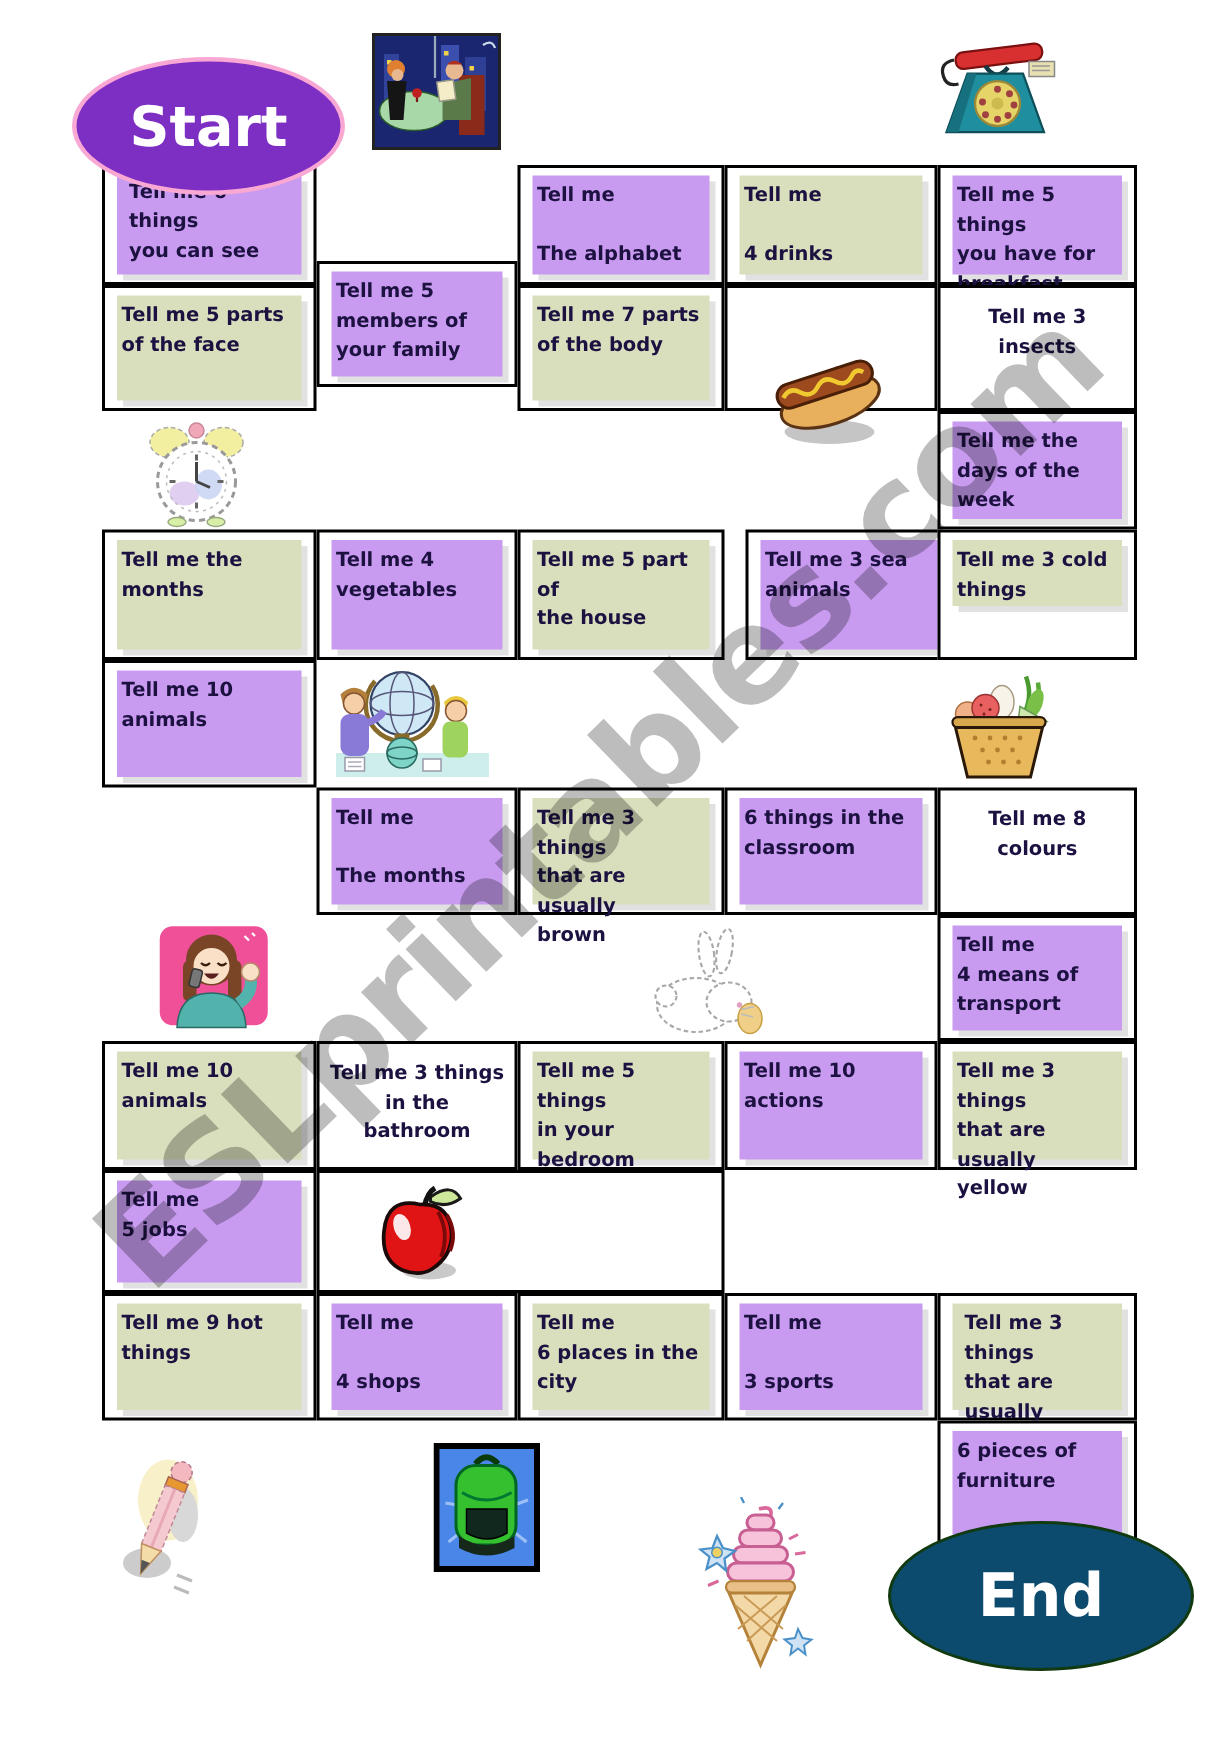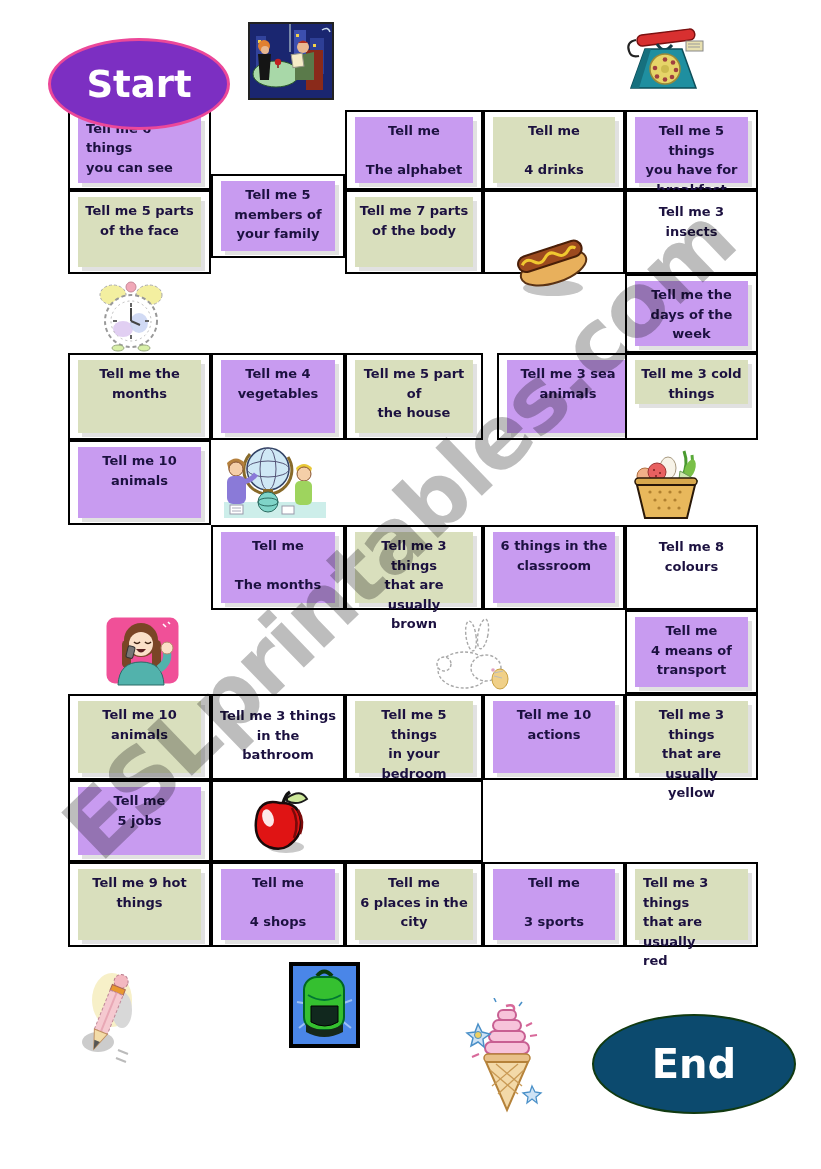--- a/index.html
+++ b/index.html
@@ -1,38 +1,38 @@
 <!DOCTYPE html>
 <html><head>
 <meta charset="utf-8">
 <style>
   html,body{margin:0;padding:0;background:#fff;}
   .page{position:relative;width:821px;height:1169px;background:#fff;overflow:hidden;
         font-family:"DejaVu Sans","Liberation Sans",sans-serif;}
   .cell{position:absolute;box-sizing:border-box;z-index:1;}
   .cell.bordered{border:2px solid #000;background:#fff;}
   .box{position:absolute;left:8px;right:8px;top:5px;bottom:5px;padding:4px 3px 0 3px;
-       font-weight:bold;font-size:13px;line-height:1.5;color:#1c1140;text-align:center;
+       font-weight:bold;font-size:13px;line-height:1.5;color:#1c1140;
        white-space:pre-line;box-shadow:4px 4px 0 rgba(175,175,175,.38);}
   .purple{background:#c89bf0;}
   .green{background:#d9dfbd;}
   .plain{position:absolute;left:4px;right:4px;top:4px;bottom:4px;padding:6px 2px 0 2px;
        font-weight:bold;font-size:13px;line-height:1.5;color:#1c1140;text-align:center;
        white-space:pre-line;}
   .align-left{text-align:left;padding-left:8px;}
   .valign-bottom{display:flex;align-items:flex-end;padding-bottom:6px;}
   .box-short{bottom:34px;}
   .img{position:absolute;z-index:5;}
   .watermark{position:absolute;left:86px;top:788px;transform:rotate(-44deg);transform-origin:0 60%;
        font-size:88px;font-weight:bold;letter-spacing:-2px;color:#ababab;opacity:.78;
        mix-blend-mode:multiply;z-index:8;white-space:nowrap;}
   .oval{position:absolute;z-index:9;display:flex;align-items:center;justify-content:center;
        color:#fff;font-weight:bold;}
   .oval-start{left:48px;top:38px;width:176px;height:86px;border-radius:50%;
-       background:#7c2fc2;border:3px solid #ec4899;font-size:37px;text-align:center;}
+       background:#7c2fc2;border:3px solid #f9a8d4;font-size:37px;text-align:center;}
   .oval-end{left:592px;top:1014px;width:200px;height:96px;border-radius:50%;
        background:#0c4a6e;border:2px solid #113a11;font-size:40px;}
 </style>
 </head>
 <body>
 
 <div class="page">
 
   <div class="cell bordered" style="left:68px;top:110px;width:143px;height:80px">
     <div class="box purple align-left valign-bottom">Tell me 6 things
@@ -178,20 +178,24 @@
     <div class="box purple">Tell me
 
 3 sports</div>
     </div>
   <div class="cell bordered" style="left:625px;top:862px;width:133px;height:85px">
     <div class="box green align-left">Tell me 3 things
 that are usually
 red</div>
     </div>
 
+  <div class="cell bordered" style="left:625px;top:947px;width:133px;height:83px">
+    <div class="box purple">6 pieces of
+furniture</div>
+    </div>
 
   <svg class="img" style="left:248px;top:22px" width="86" height="78" viewBox="0 0 86 78">
     <rect x="1" y="1" width="84" height="76" fill="#1a2670" stroke="#222" stroke-width="2"></rect>
     <rect x="8" y="14" width="10" height="32" fill="#32439c"></rect>
       <rect x="46" y="8" width="12" height="42" fill="#3c4fae"></rect>
       <rect x="62" y="16" width="14" height="36" fill="#2e3f96"></rect>
     <rect x="48" y="12" width="3" height="3" fill="#f2d24a"></rect>
       <rect x="53" y="20" width="3" height="3" fill="#f2d24a"></rect>
       <rect x="65" y="22" width="3" height="3" fill="#f2d24a"></rect>
       <rect x="70" y="32" width="3" height="3" fill="#f2d24a"></rect>

